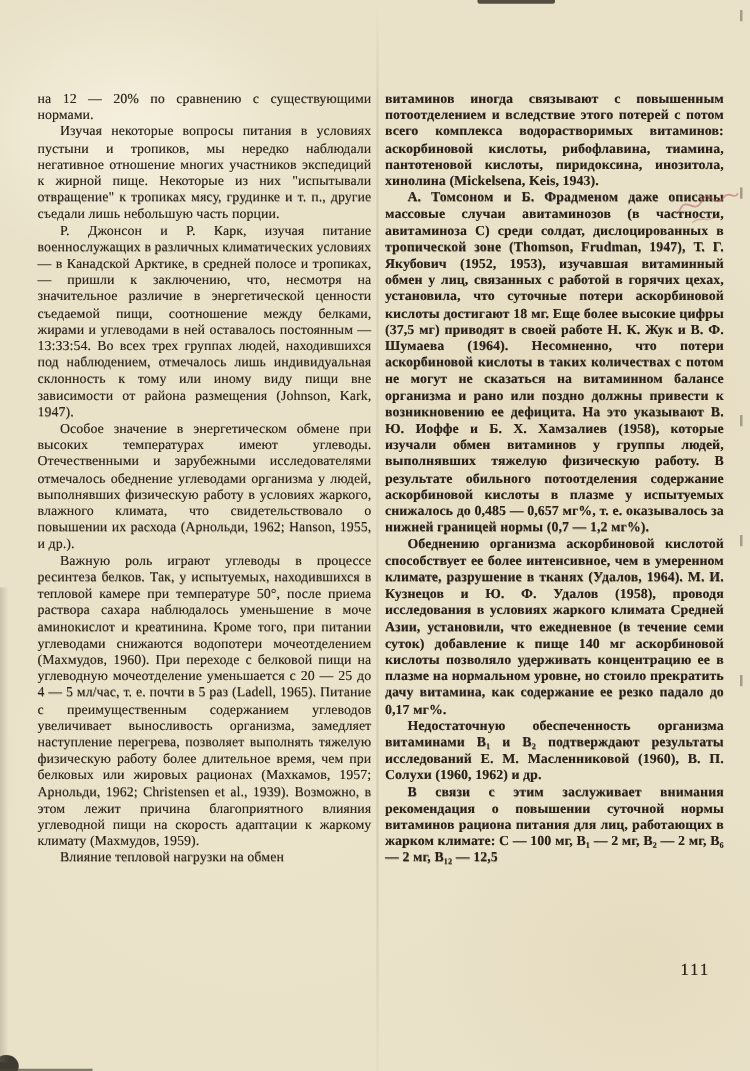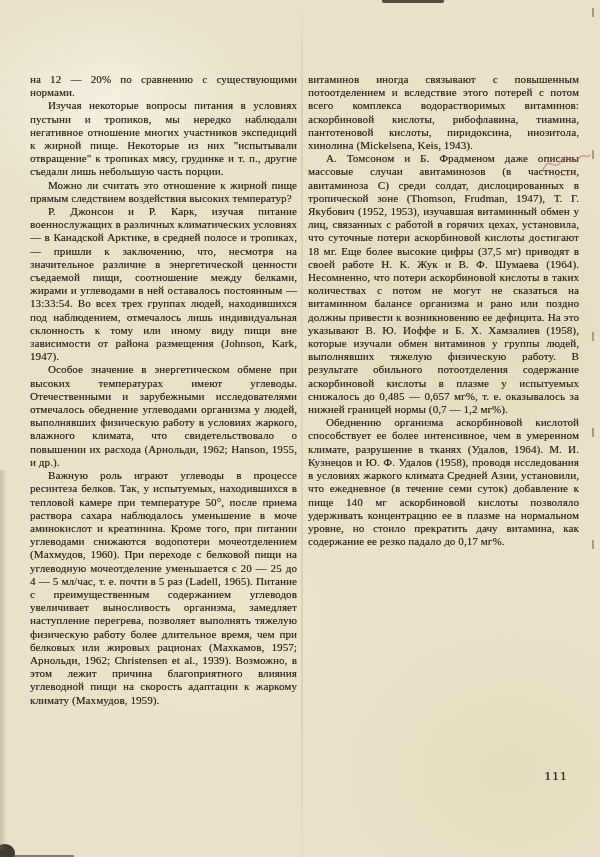--- a/index.html
+++ b/index.html
@@ -28,21 +28,21 @@
     text-align: justify;
     font-size: 11px;
     line-height: 13.2px;
     letter-spacing: 0.1px;
     hyphens: auto;
     -webkit-hyphens: auto;
     text-shadow: 0.25px 0.25px 0 rgba(41,33,26,0.45);
     margin-top: 47px;
   }
   .column.left  { width: 267px; }
-  .column.right { width: 271px; }
+  .column.right { width: 271px; font-weight: bold; }
   .para { margin: 0; }
   .para.indent { text-indent: 18px; }
   .page-number {
     position: absolute;
     top: 768px; left: 470px; width: 98px;
     text-align: right;
     font-size: 13.5px;
     letter-spacing: 1.5px;
     text-shadow: 0.3px 0.3px 0 rgba(41,33,26,0.5);
   }
@@ -105,29 +105,31 @@
 <body>
 
 <div class="page">
 
   <div class="gutter-crease"></div>
 
   <div class="columns">
     <div class="column left">
         <p class="para" lang="ru">на 12 — 20% по сравнению с существующими нормами.</p>
         <p class="para indent" lang="ru">Изучая некоторые вопросы питания в условиях пустыни и тропиков, мы нередко наблюдали негативное отношение многих участников экспедиций к жирной пище. Некоторые из них "испытывали отвращение" к тропиках мясу, грудинке и т. п., другие съедали лишь небольшую часть порции.</p>
-        <p class="para indent" lang="ru">Можно ли считать это отношение к жирной пище прямым следствием воздействия высоких температур?</p>
         <p class="para indent" lang="ru">Р. Джонсон и Р. Карк, изучая питание военнослужащих в различных климатических условиях — в Канадской Арктике, в средней полосе и тропиках, — пришли к заключению, что, несмотря на значительное различие в энергетической ценности съедаемой пищи, соотношение между белками, жирами и углеводами в ней оставалось постоянным — 13:33:54. Во всех трех группах людей, находившихся под наблюдением, отмечалось лишь индивидуальная склонность к тому или иному виду пищи вне зависимости от района размещения (Johnson, Kark, 1947).</p>
         <p class="para indent" lang="ru">Особое значение в энергетическом обмене при высоких температурах имеют углеводы. Отечественными и зарубежными исследователями отмечалось обеднение углеводами организма у людей, выполнявших физическую работу в условиях жаркого, влажного климата, что свидетельствовало о повышении их расхода (Арнольди, 1962; Hanson, 1955, и др.).</p>
         <p class="para indent" lang="ru">Важную роль играют углеводы в процессе ресинтеза белков. Так, у испытуемых, находившихся в тепловой камере при температуре 50°, после приема раствора сахара наблюдалось уменьшение в моче аминокислот и креатинина. Кроме того, при питании углеводами снижаются водопотери мочеотделением (Махмудов, 1960). При переходе с белковой пищи на углеводную мочеотделение уменьшается с 20 — 25 до 4 — 5 мл/час, т. е. почти в 5 раз (Ladell, 1965). Питание с преимущественным содержанием углеводов увеличивает выносливость организма, замедляет наступление перегрева, позволяет выполнять тяжелую физическую работу более длительное время, чем при белковых или жировых рационах (Махкамов, 1957; Арнольди, 1962; Christensen et al., 1939). Возможно, в этом лежит причина благоприятного влияния углеводной пищи на скорость адаптации к жаркому климату (Махмудов, 1959).</p>
+        <p class="para indent" lang="ru">Влияние тепловой нагрузки на обмен</p>
       </div>
     <div class="column right">
         <p class="para" lang="ru">витаминов иногда связывают с повышенным потоотделением и вследствие этого потерей с потом всего комплекса водорастворимых витаминов: аскорбиновой кислоты, рибофлавина, тиамина, пантотеновой кислоты, пиридоксина, инозитола, хинолина (Mickelsena, Keis, 1943).</p>
         <p class="para indent" lang="ru">А. Томсоном и Б. Фрадменом даже описаны массовые случаи авитаминозов (в частности, авитаминоза С) среди солдат, дислоцированных в тропической зоне (Thomson, Frudman, 1947), Т. Г. Якубович (1952, 1953), изучавшая витаминный обмен у лиц, связанных с работой в горячих цехах, установила, что суточные потери аскорбиновой кислоты достигают 18 мг. Еще более высокие цифры (37,5 мг) приводят в своей работе Н. К. Жук и В. Ф. Шумаева (1964). Несомненно, что потери аскорбиновой кислоты в таких количествах с потом не могут не сказаться на витаминном балансе организма и рано или поздно должны привести к возникновению ее дефицита. На это указывают В. Ю. Иоффе и Б. Х. Хамзалиев (1958), которые изучали обмен витаминов у группы людей, выполнявших тяжелую физическую работу. В результате обильного потоотделения содержание аскорбиновой кислоты в плазме у испытуемых снижалось до 0,485 — 0,657 мг%, т. е. оказывалось за нижней границей нормы (0,7 — 1,2 мг%).</p>
         <p class="para indent" lang="ru">Обеднению организма аскорбиновой кислотой способствует ее более интенсивное, чем в умеренном климате, разрушение в тканях (Удалов, 1964). М. И. Кузнецов и Ю. Ф. Удалов (1958), проводя исследования в условиях жаркого климата Средней Азии, установили, что ежедневное (в течение семи суток) добавление к пище 140 мг аскорбиновой кислоты позволяло удерживать концентрацию ее в плазме на нормальном уровне, но стоило прекратить дачу витамина, как содержание ее резко падало до 0,17 мг%.</p>
+        <p class="para indent" lang="ru">Недостаточную обеспеченность организма витаминами B₁ и B₂ подтверждают результаты исследований Е. М. Масленниковой (1960), В. П. Солухи (1960, 1962) и др.</p>
+        <p class="para indent" lang="ru">В связи с этим заслуживает внимания рекомендация о повышении суточной нормы витаминов рациона питания для лиц, работающих в жарком климате: С — 100 мг, B₁ — 2 мг, B₂ — 2 мг, B₆ — 2 мг, B₁₂ — 12,5</p>
       </div>
   </div>
 
   <svg class="pen-mark" viewBox="0 0 52 40" xmlns="http://www.w3.org/2000/svg">
     <path d="M3,24 C9,8 15,28 22,14 C27,4 32,22 39,12 C43,6 48,14 50,9" fill="none" stroke="#bb5a64" stroke-width="1.4" stroke-linecap="round" opacity="0.55"></path>
     <path d="M14,32 C20,26 27,33 33,27" fill="none" stroke="#bb5a64" stroke-width="1.1" stroke-linecap="round" opacity="0.35"></path>
   </svg>
 
   <div class="page-number">111</div>
 

